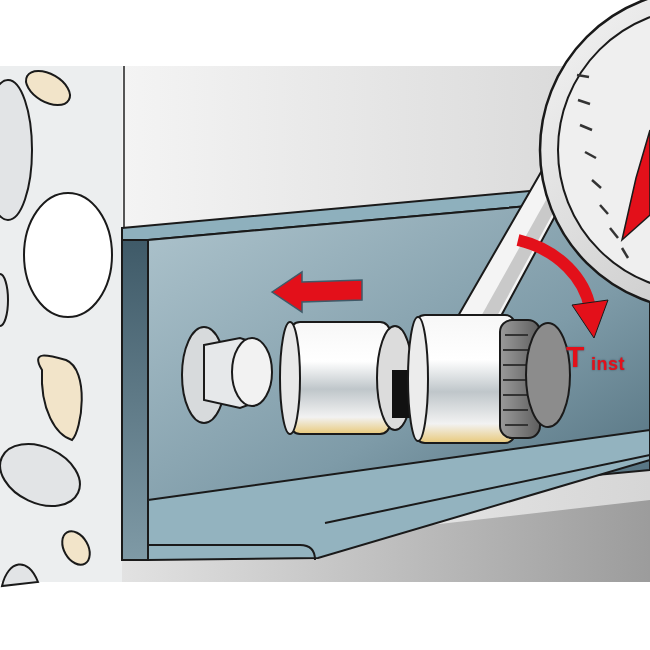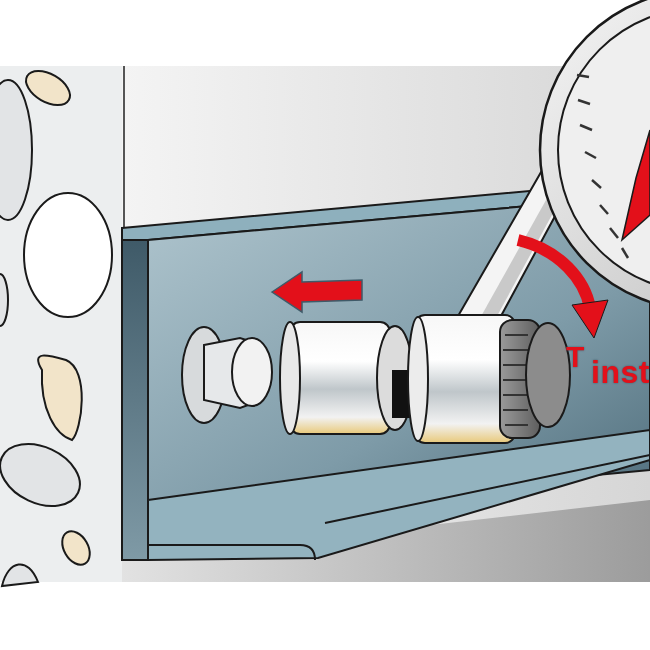--- a/index.html
+++ b/index.html
@@ -6,21 +6,21 @@
   .canvas { position: relative; width: 650px; height: 650px; overflow: hidden; background: #ffffff; }
   svg { position: absolute; left: 0; top: 0; }
   .label {
     position: absolute;
     font-family: "Liberation Sans", sans-serif;
     font-weight: bold;
     color: #e3101a;
     text-shadow: 0 0 2px #3a5563;
   }
   .label-T { left: 566px; top: 340px; font-size: 30px; }
-  .label-sub { left: 591px; top: 354px; font-size: 32px; letter-spacing: 0.5px; }
+  .label-sub { left: 591px; top: 354px; font-size: 18px; letter-spacing: 0.5px; }
 </style>
 </head>
 <body>
 
 <div class="canvas">
   <svg width="650" height="650" viewBox="0 0 650 650">
     <defs>
       <linearGradient id="wallGrad" x1="0" y1="0" x2="1" y2="0">
         <stop offset="0" stop-color="#f4f4f4"></stop>
         <stop offset="1" stop-color="#d6d6d6"></stop>

